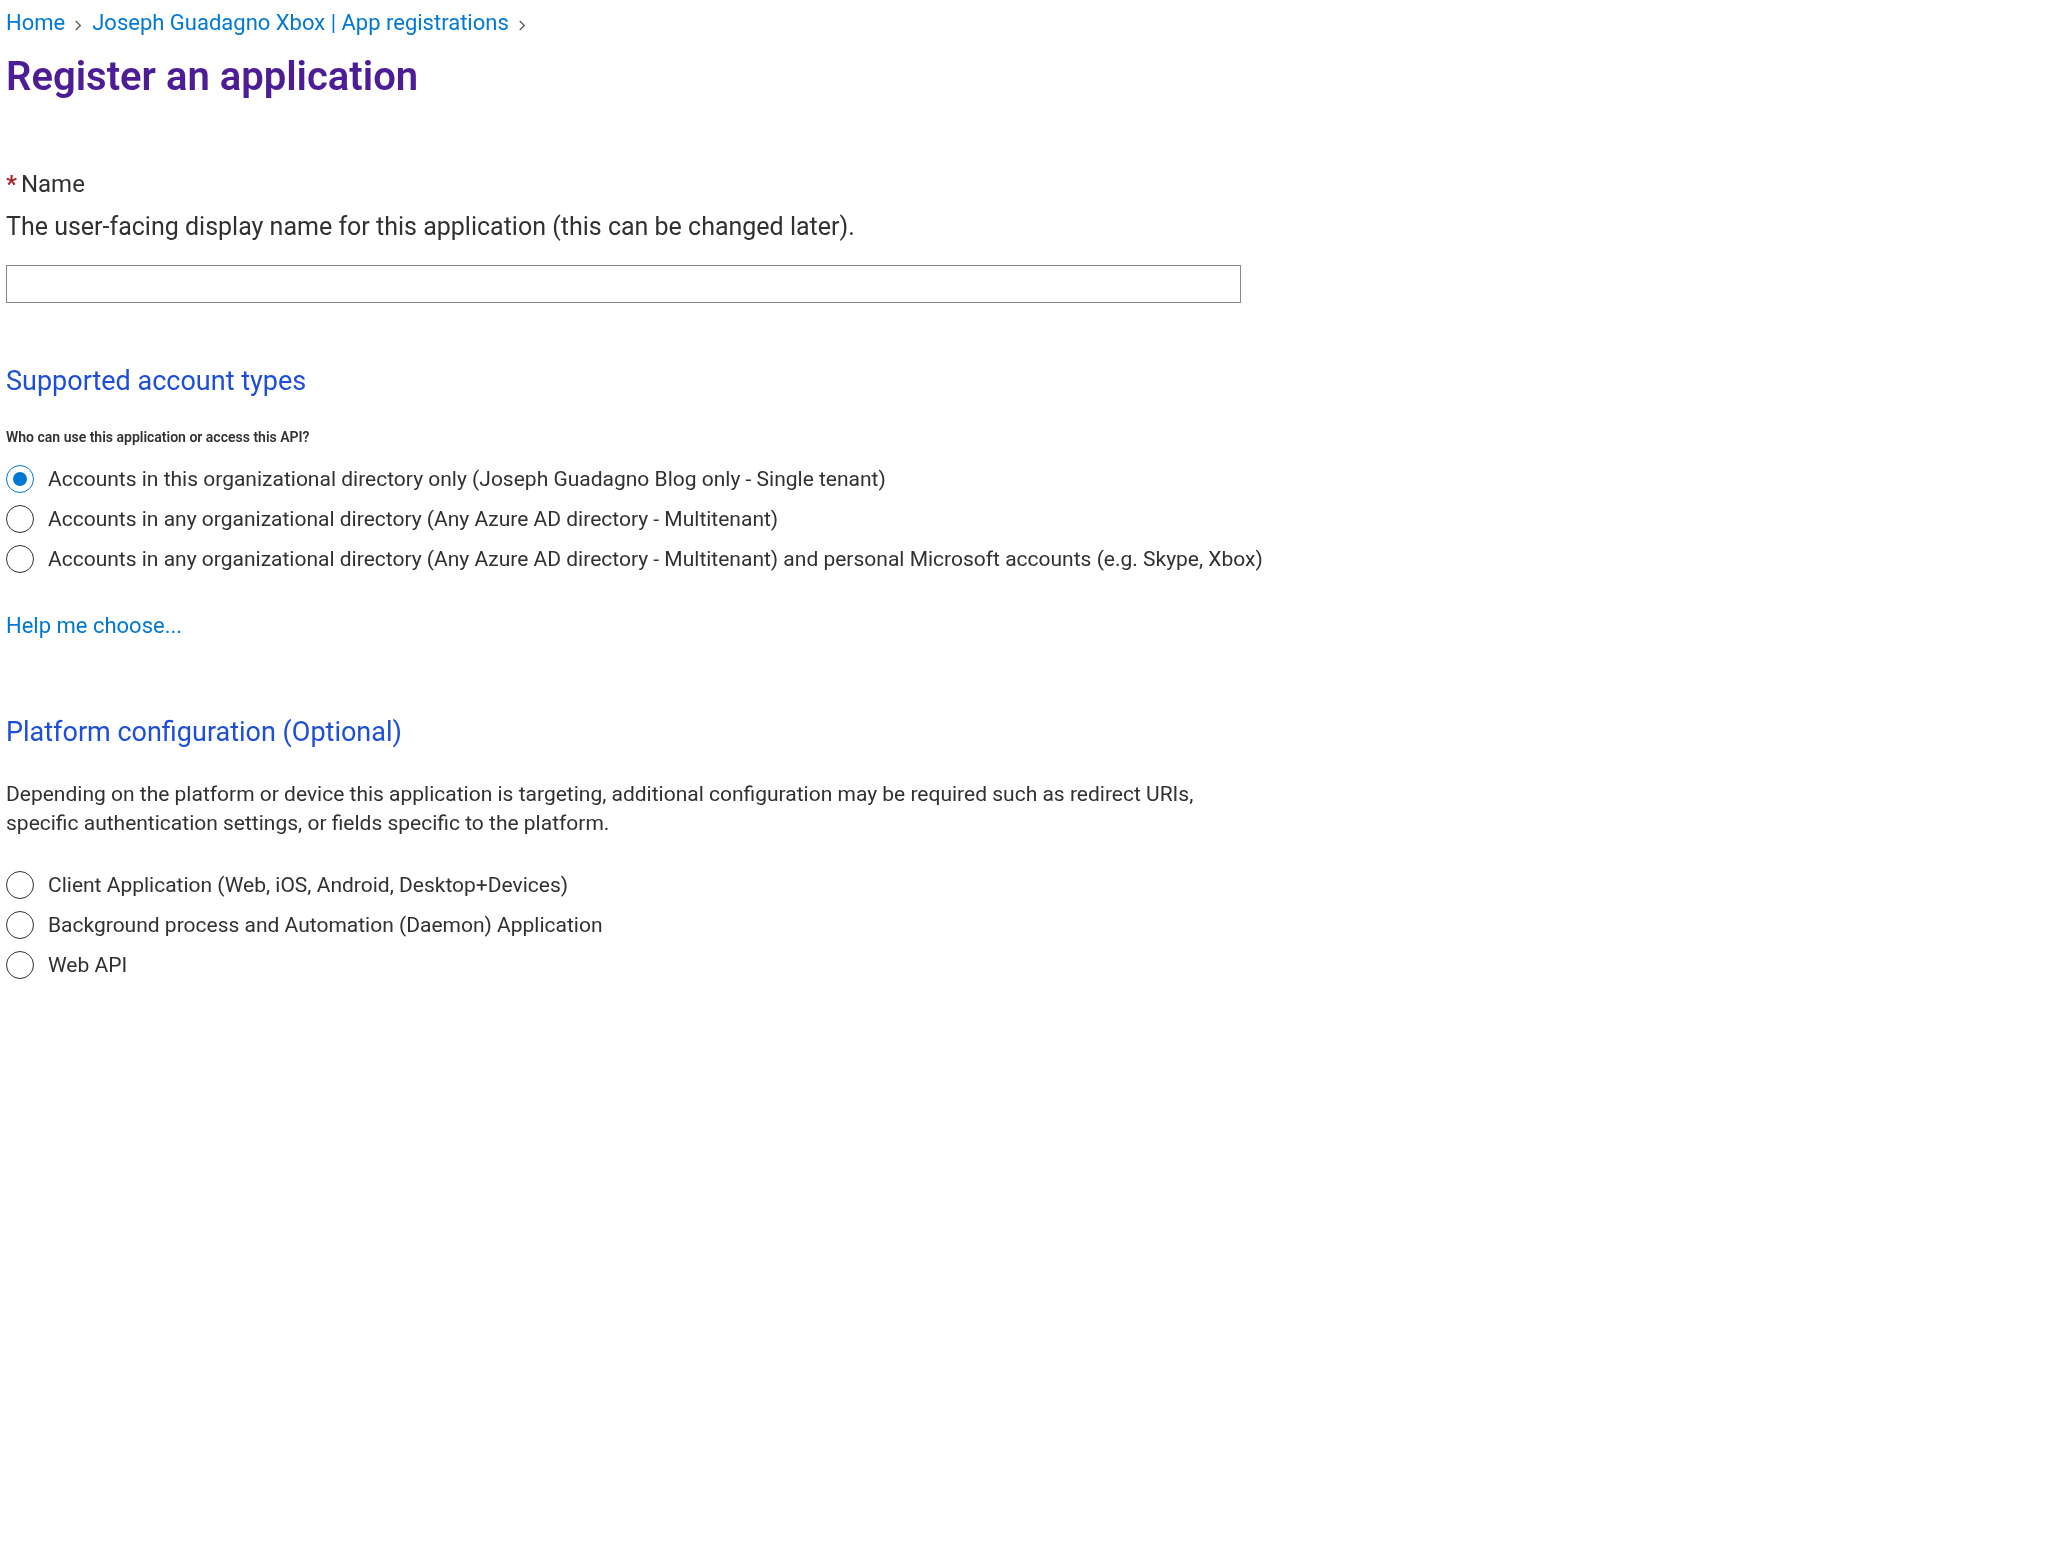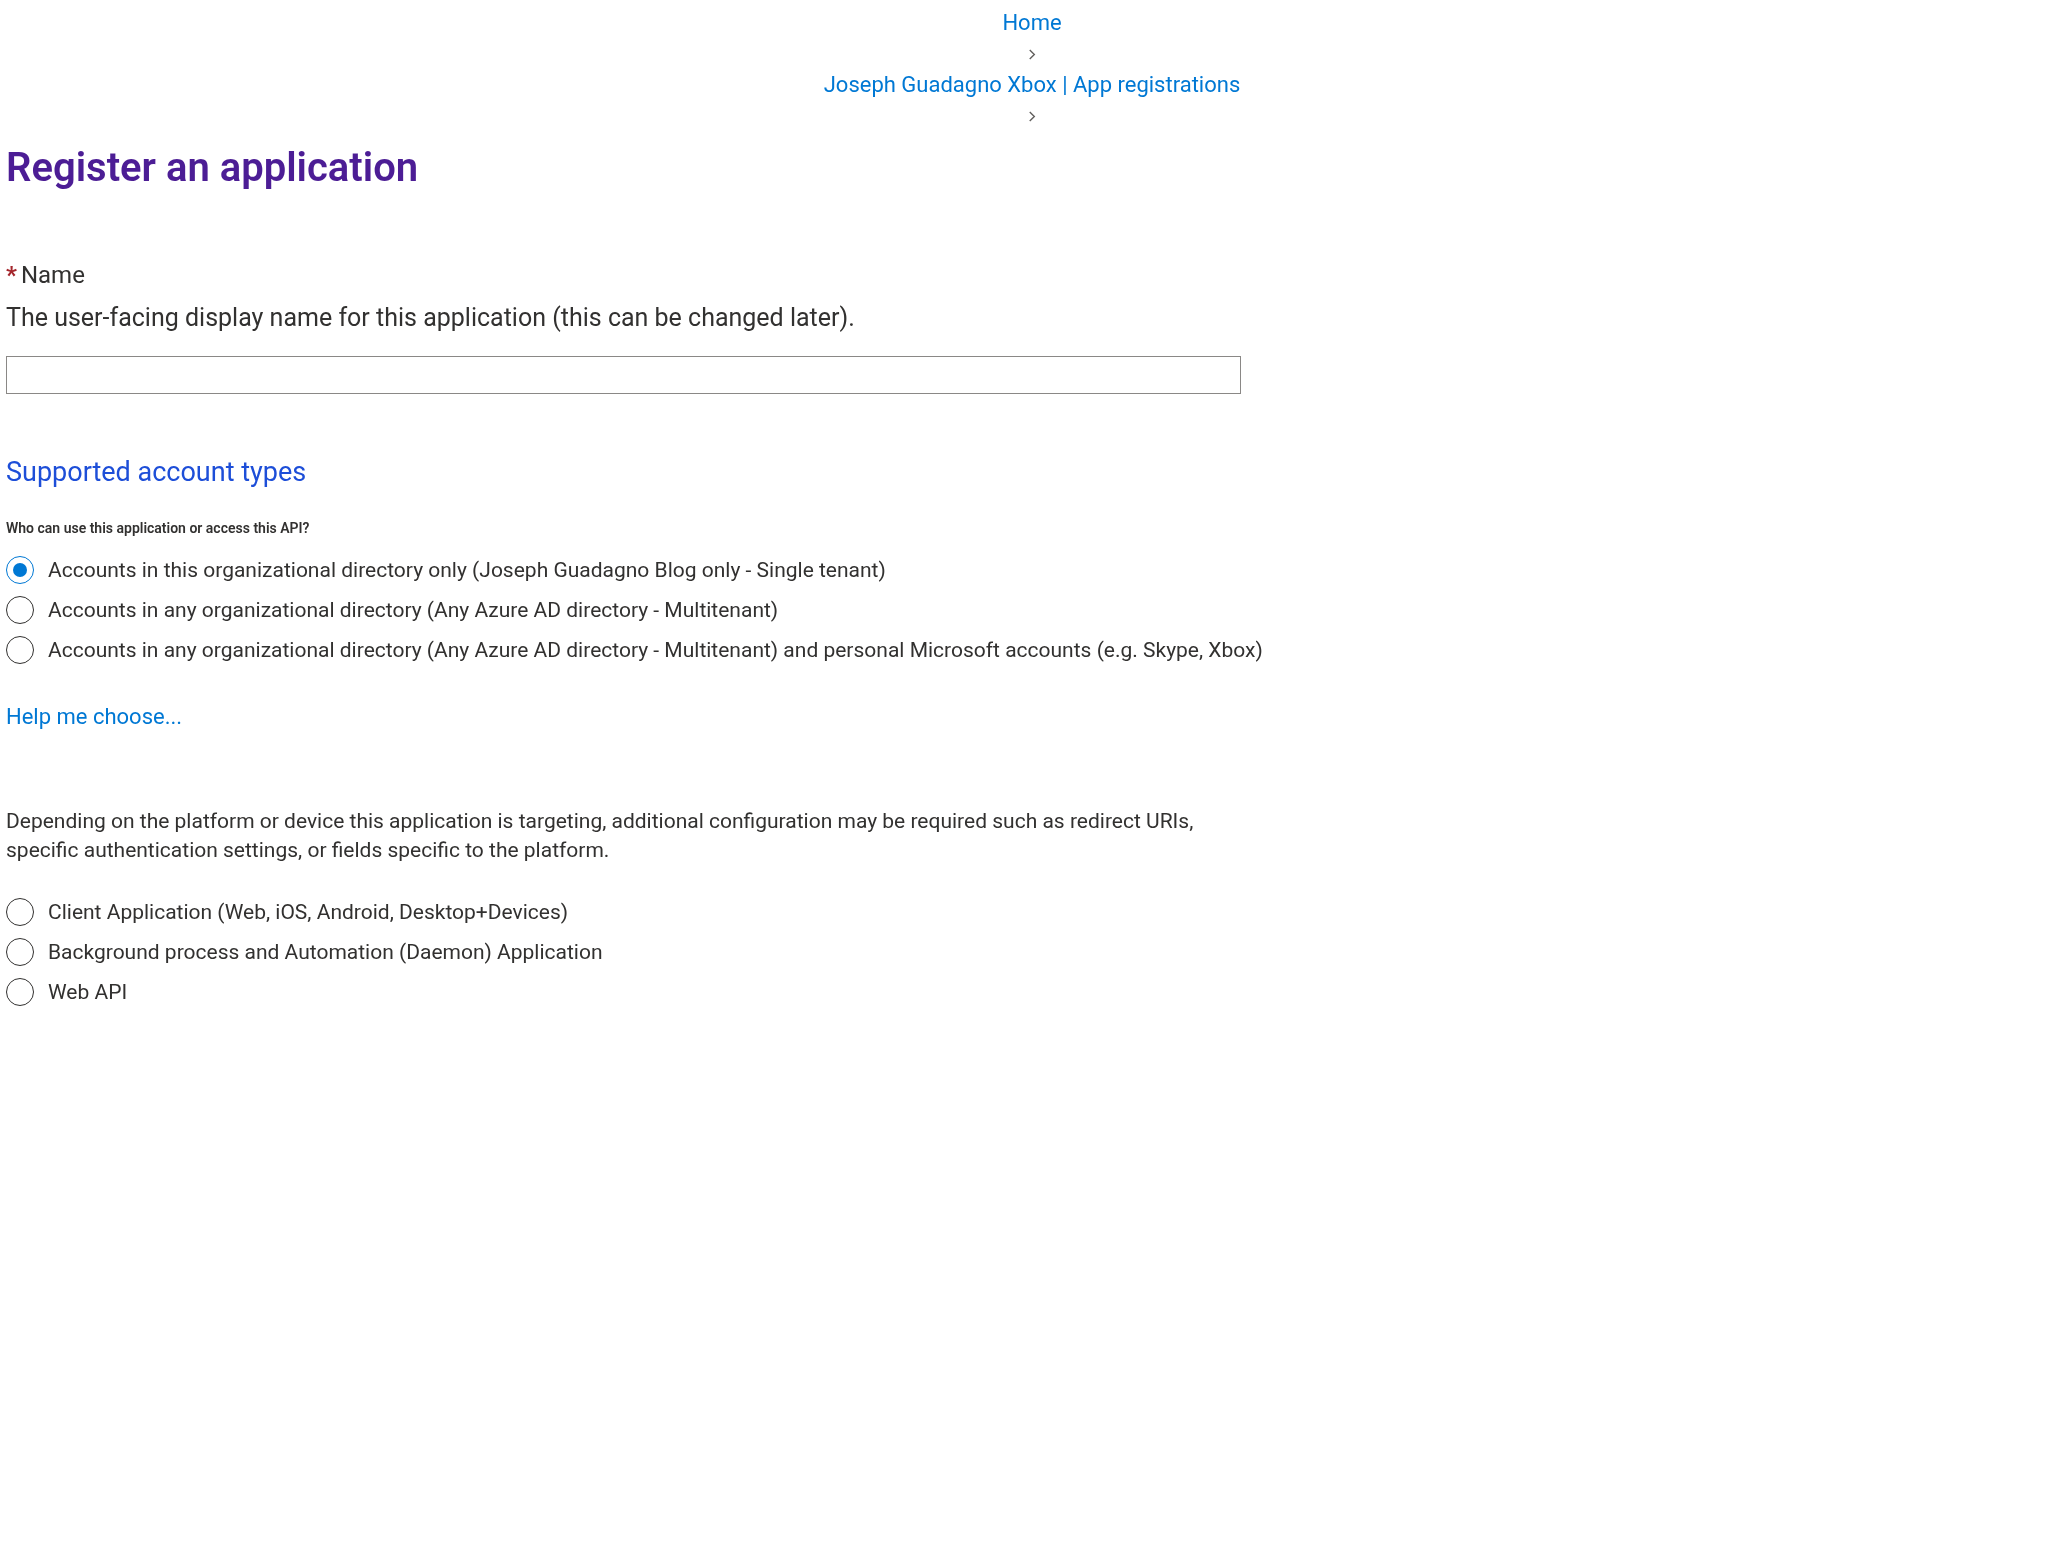--- a/index.html
+++ b/index.html
@@ -11,25 +11,24 @@
     body {
       font-family: "Segoe UI", -apple-system, BlinkMacSystemFont, Roboto, "Helvetica Neue", sans-serif;
       background: #ffffff;
       color: #323130;
       padding: 10px 6px;
       font-size: 21px;
     }
     
     .breadcrumb {
       display: flex;
-      align-items: center;
+      align-items: flex-end;
       gap: 8px;
       font-size: 22px;
       margin-bottom: 18px;
-      flex-direction: column;
     }
     
     .breadcrumb a {
       color: #0078d4;
       text-decoration: none;
     }
     
     .breadcrumb .sep {
       color: #605e5c;
       font-size: 18px;
@@ -200,20 +199,21 @@
     <label class="radio-row">
       <span class="radio-circle"></span>
       <span class="radio-label">Accounts in any organizational directory (Any Azure AD directory - Multitenant) and personal Microsoft accounts (e.g. Skype, Xbox)</span>
     </label>
   </div>
   
   <a href="#" class="help-link">Help me choose...</a>
 </div>
 
 <div class="section platform-section">
+  <div class="section-heading">Platform configuration (Optional)</div>
   <div class="section-body">Depending on the platform or device this application is targeting, additional configuration may be required such as redirect URIs, specific authentication settings, or fields specific to the platform.</div>
 
   <div class="radio-group">
     <label class="radio-row">
       <span class="radio-circle"></span>
       <span class="radio-label">Client Application (Web, iOS, Android, Desktop+Devices)</span>
     </label>
     <label class="radio-row">
       <span class="radio-circle"></span>
       <span class="radio-label">Background process and Automation (Daemon) Application</span>

